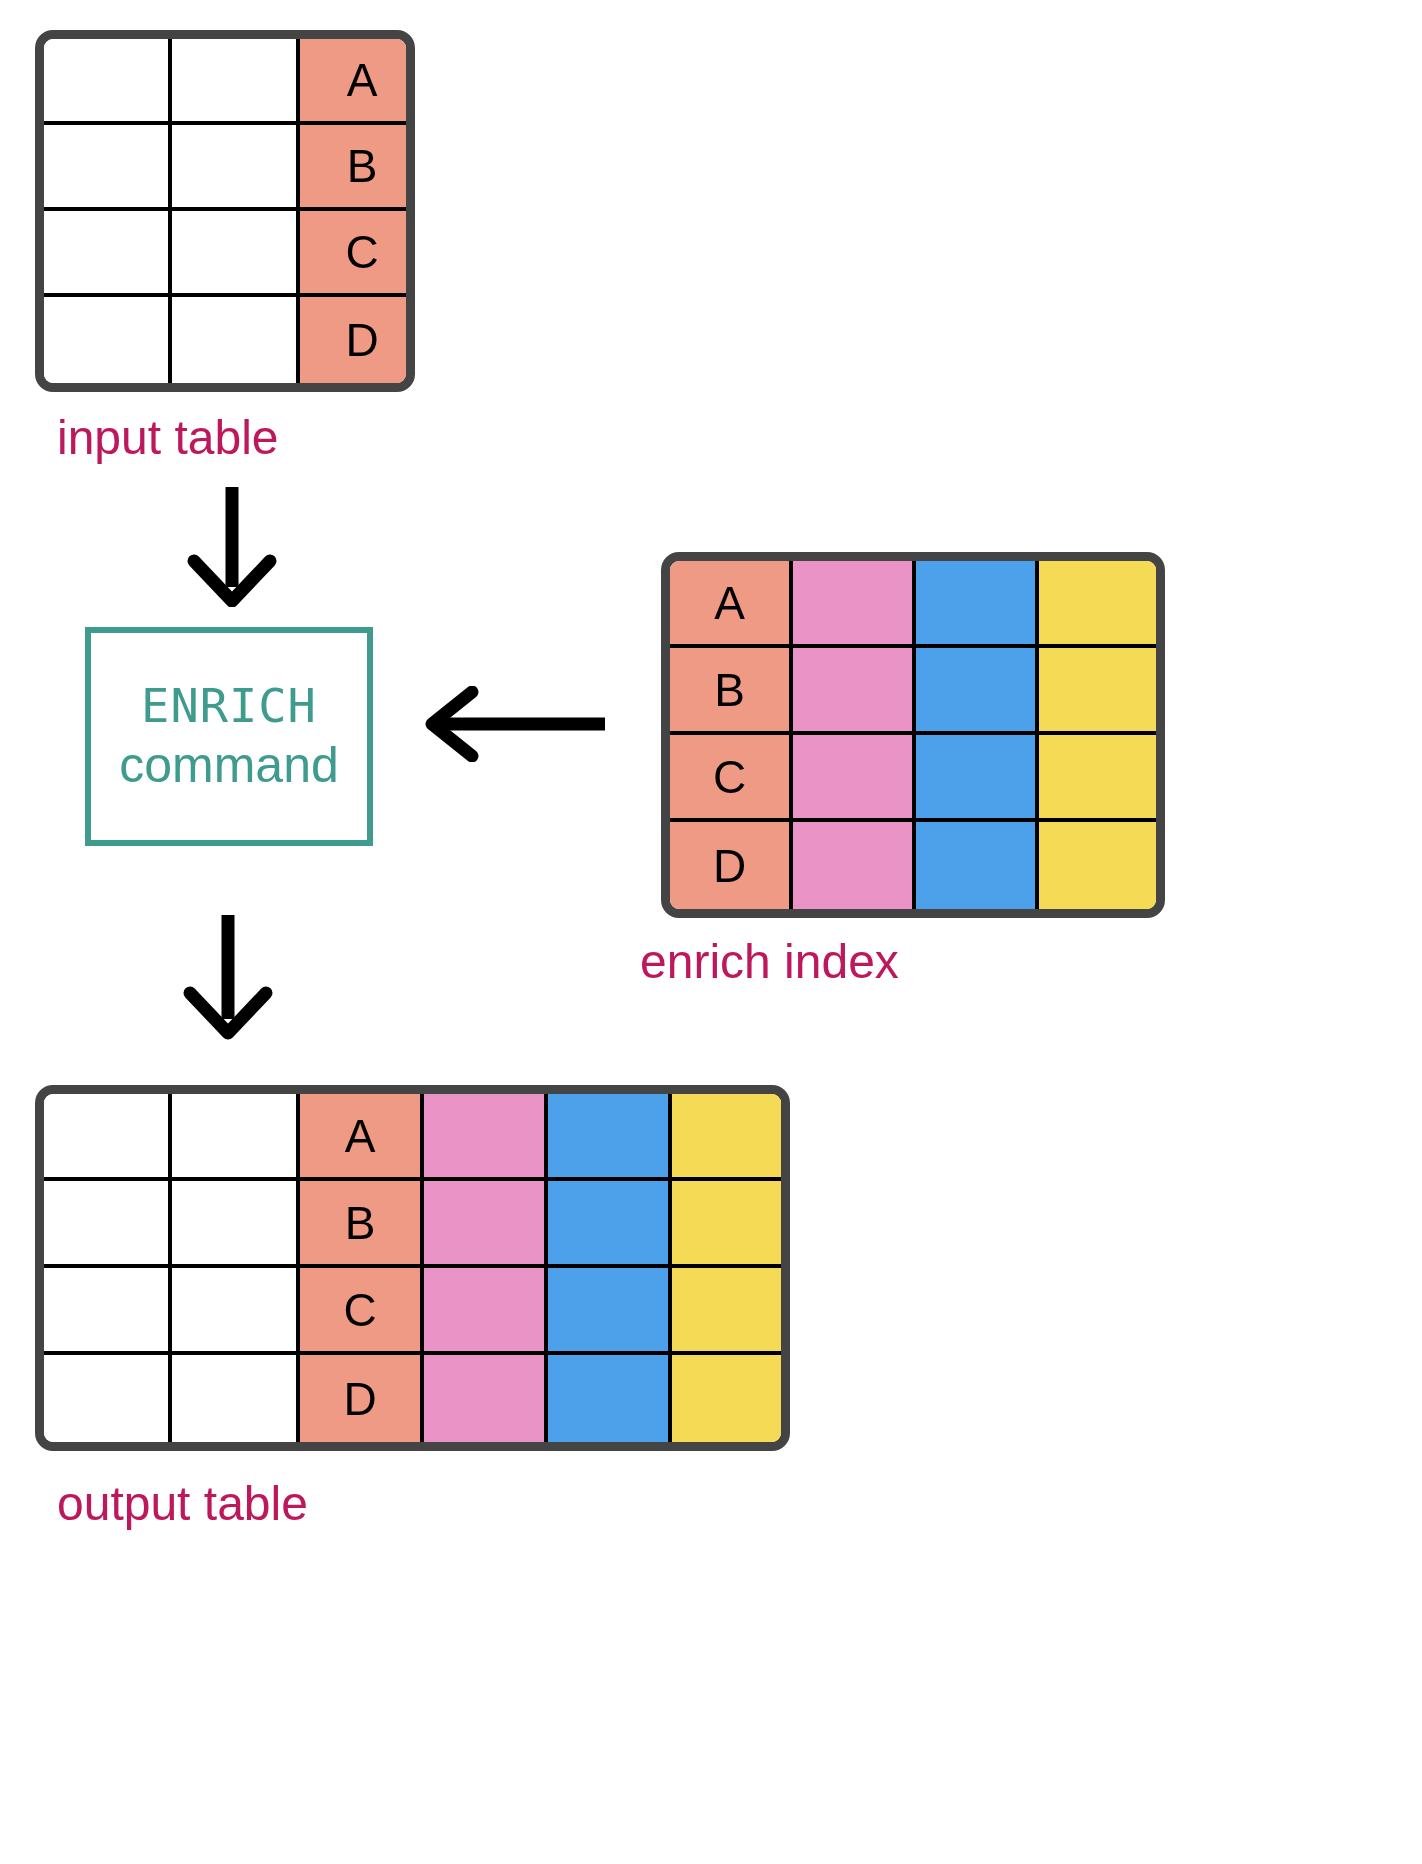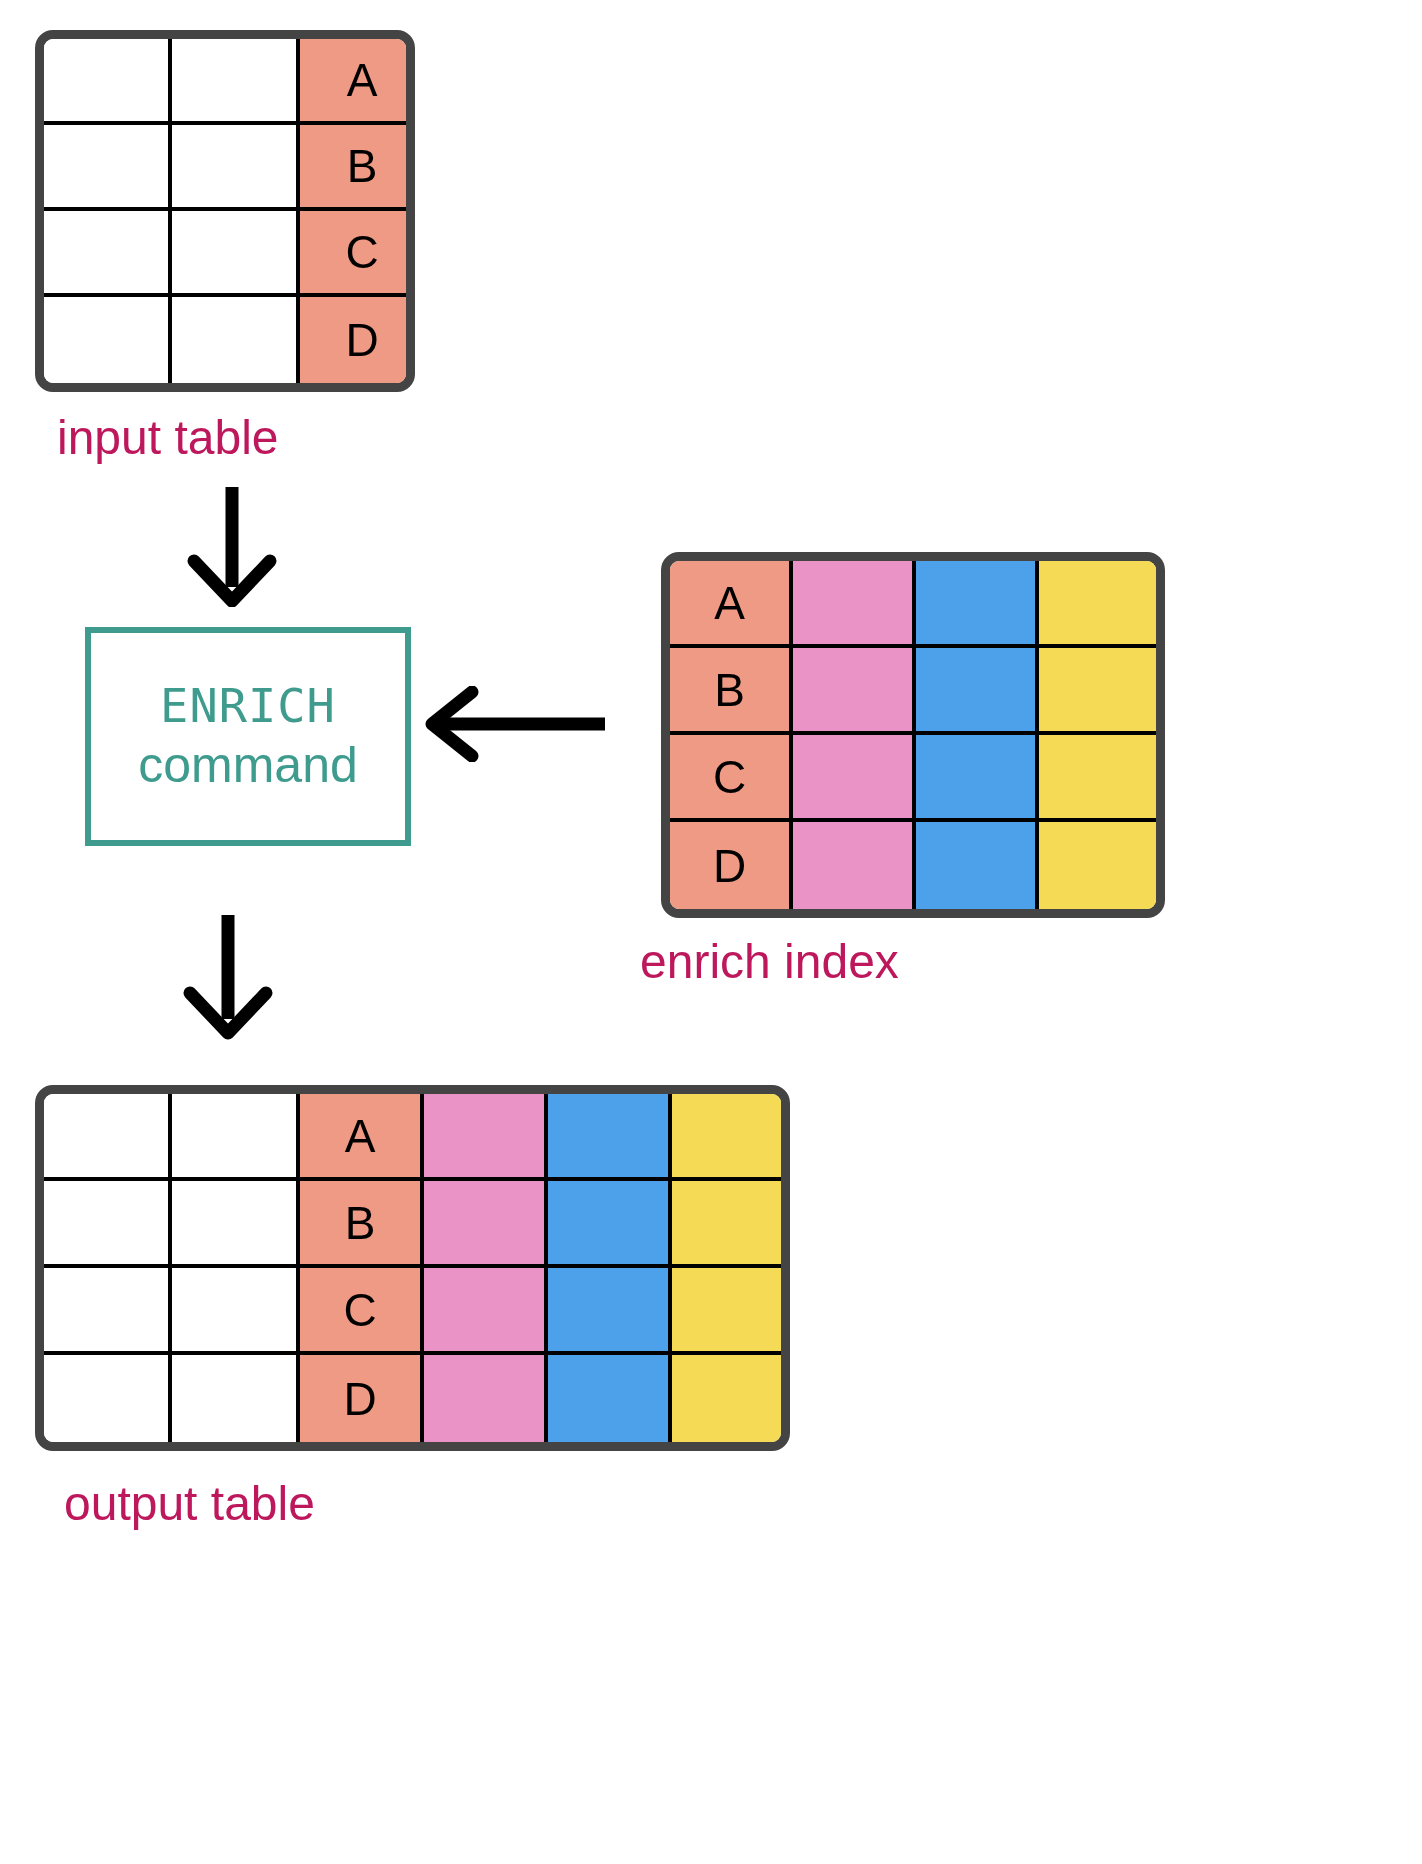--- a/index.html
+++ b/index.html
@@ -112,21 +112,21 @@
 
 <div class="caption" style="left:57px; top:412px;">input table</div>
 
 <div class="arrow" style="left:176px; top:487px; width:112px; height:120px;">
   <svg width="112" height="120" viewBox="0 0 112 120" aria-hidden="true">
     <line x1="56" y1="0" x2="56" y2="100" stroke="#000000" stroke-width="13"></line>
     <polyline points="18,74 56,114 94,74" fill="none" stroke="#000000" stroke-width="13" stroke-linecap="round" stroke-linejoin="round"></polyline>
   </svg>
 </div>
 
-<div class="cmd-box" style="left:85px; top:627px; width:326px; height:219px;">
+<div class="cmd-box" style="left:85px; top:627px; width:288px; height:219px;">
   <div class="cmd-line1">ENRICH</div>
   <div class="cmd-line2">command</div>
 </div>
 
 <div class="arrow" style="left:420px; top:686px; width:185px; height:76px;">
   <svg width="185" height="76" viewBox="0 0 185 76" aria-hidden="true">
     <line x1="185" y1="38" x2="22" y2="38" stroke="#000000" stroke-width="13"></line>
     <polyline points="52,6 12,38 52,70" fill="none" stroke="#000000" stroke-width="13" stroke-linecap="round" stroke-linejoin="round"></polyline>
   </svg>
 </div>
@@ -195,13 +195,13 @@
     <div class="trow">
       <div class="tcell" style="background: rgb(255, 255, 255); width: 128px;"></div>
       <div class="tcell" style="background: rgb(255, 255, 255); width: 128px;"></div>
       <div class="tcell" style="background: rgb(238, 154, 132); width: 124px;">D</div>
       <div class="tcell" style="background: rgb(233, 147, 198); width: 124px;"></div>
       <div class="tcell" style="background: rgb(77, 161, 234); width: 124px;"></div>
       <div class="tcell" style="background: rgb(245, 219, 85); width: 127px;"></div>
     </div>
   </div>
 
-<div class="caption" style="left:64px; top:1478px;">output table</div>
+<div class="caption" style="left:57px; top:1478px;">output table</div>
 
 </body></html>

